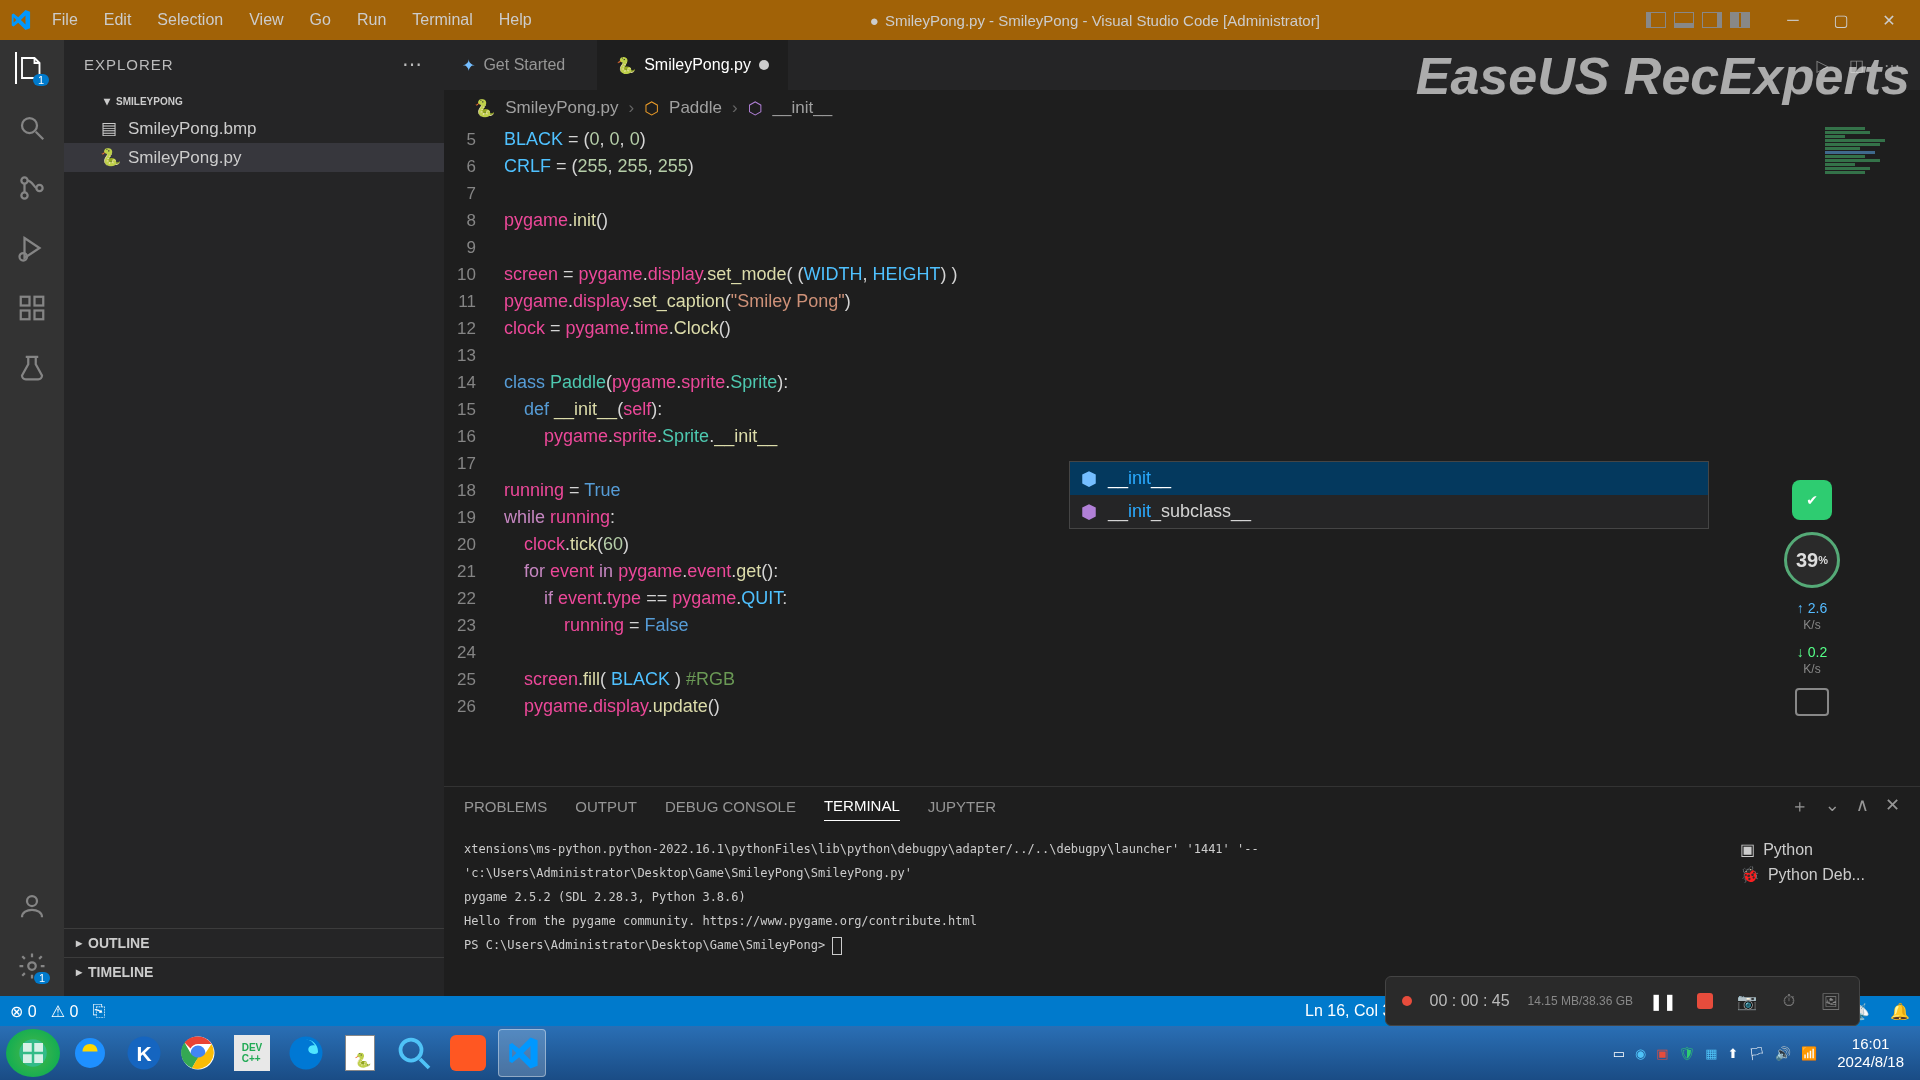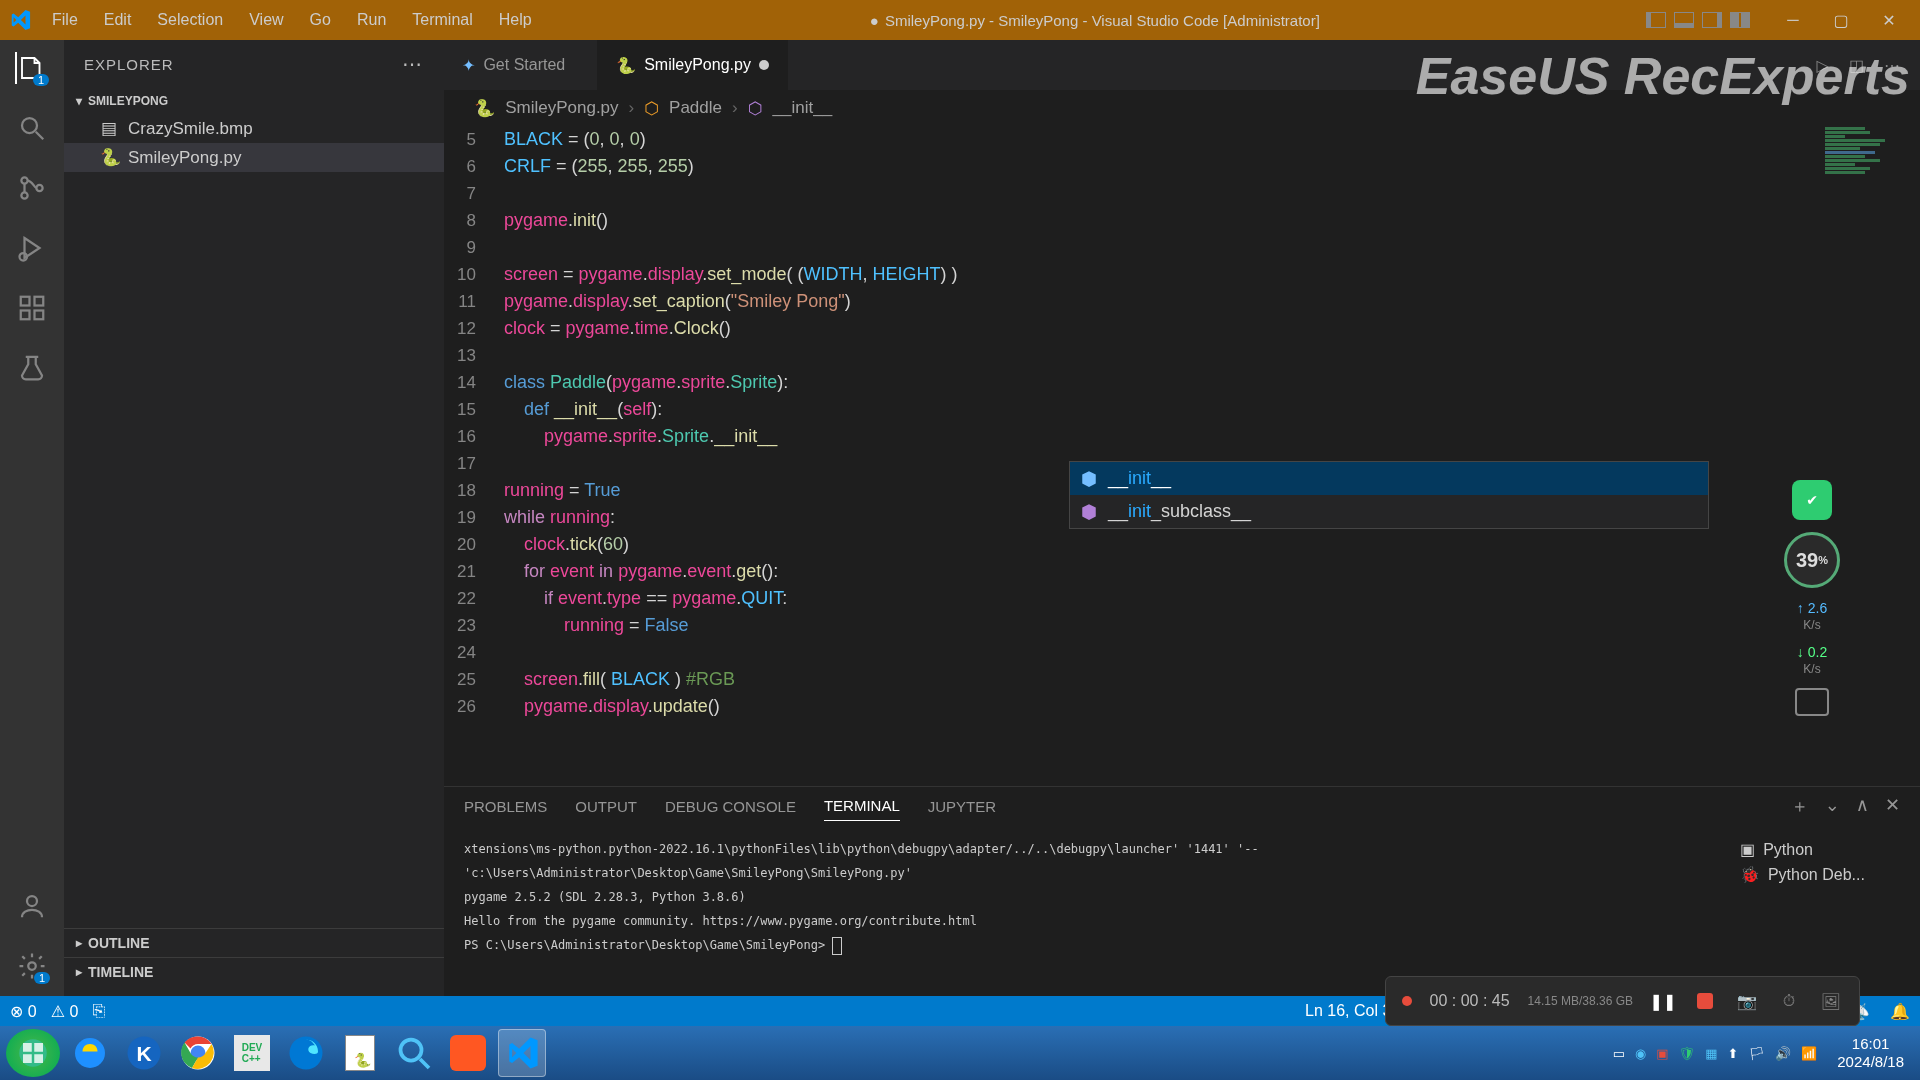--- a/index.html
+++ b/index.html
@@ -23,21 +23,21 @@
 .activity-bar .act-item { width:32px; height:32px; display:flex; align-items:center; justify-content:center; position:relative; }
 .activity-bar .act-item svg { width:30px; height:30px; }
 .activity-bar .act-item.active { border-left:2px solid #fff; margin-left:-2px; }
 .activity-bar .badge { position:absolute; bottom:-2px; right:-2px; background:#007acc; color:#fff; font-size:11px; border-radius:10px; padding:0 5px; }
 .activity-bar .spacer { flex:1; }
 
 
 .sidebar { width:380px; background:#252526; color:#ccc; }
 .sidebar-header { height:48px; display:flex; align-items:center; justify-content:space-between; padding:0 20px; font-size:15px; letter-spacing:1px; color:#bbb; }
 .sidebar-header .dots { font-size:20px; letter-spacing:2px; }
-.folder-header { padding:6px 12px; font-weight:bold; font-size:12px; display:flex; align-items:center; gap:6px; background:#252526; }
+.folder-header { padding:6px 12px; font-weight:bold; font-size:10px; display:flex; align-items:center; gap:6px; background:#252526;margin-left:28px; }
 .folder-header::before { content:'▾'; font-size:12px; }
 .file-item { padding:4px 12px 4px 36px; font-size:17px; display:flex; align-items:center; gap:10px; }
 .file-item.selected { background:#37373d; }
 .file-item .icon { width:18px; text-align:center; }
 .section-collapsed { padding:6px 12px; font-size:14px; font-weight:bold; display:flex; align-items:center; gap:6px; border-top:1px solid #3c3c3c; }
 .section-collapsed::before { content:'▸'; font-size:12px; }
 
 
 .editor-area { flex:1; display:flex; flex-direction:column; background:#1e1e1e; position:relative; }
 .tabs { height:50px; background:#252526; display:flex; align-items:stretch; }
@@ -210,21 +210,21 @@
     <div class="sidebar-header">
       <span>EXPLORER</span>
       <span class="dots">⋯</span>
     </div>
     <div class="folder-header">
         <span>SMILEYPONG</span>
       </div>
     <div id="file-list">
         <div class="file-item">
           <span class="icon">▤</span>
-          <span>CrazySmile.bmp</span>
+          <span>SmileyPong.bmp</span>
         </div>
         <div class="file-item selected">
           <span class="icon">🐍</span>
           <span>SmileyPong.py</span>
         </div>
       </div>
     <div style="height:calc(100% - 200px)"></div>
     <div class="section-collapsed">
         <span>OUTLINE</span>
       </div>

